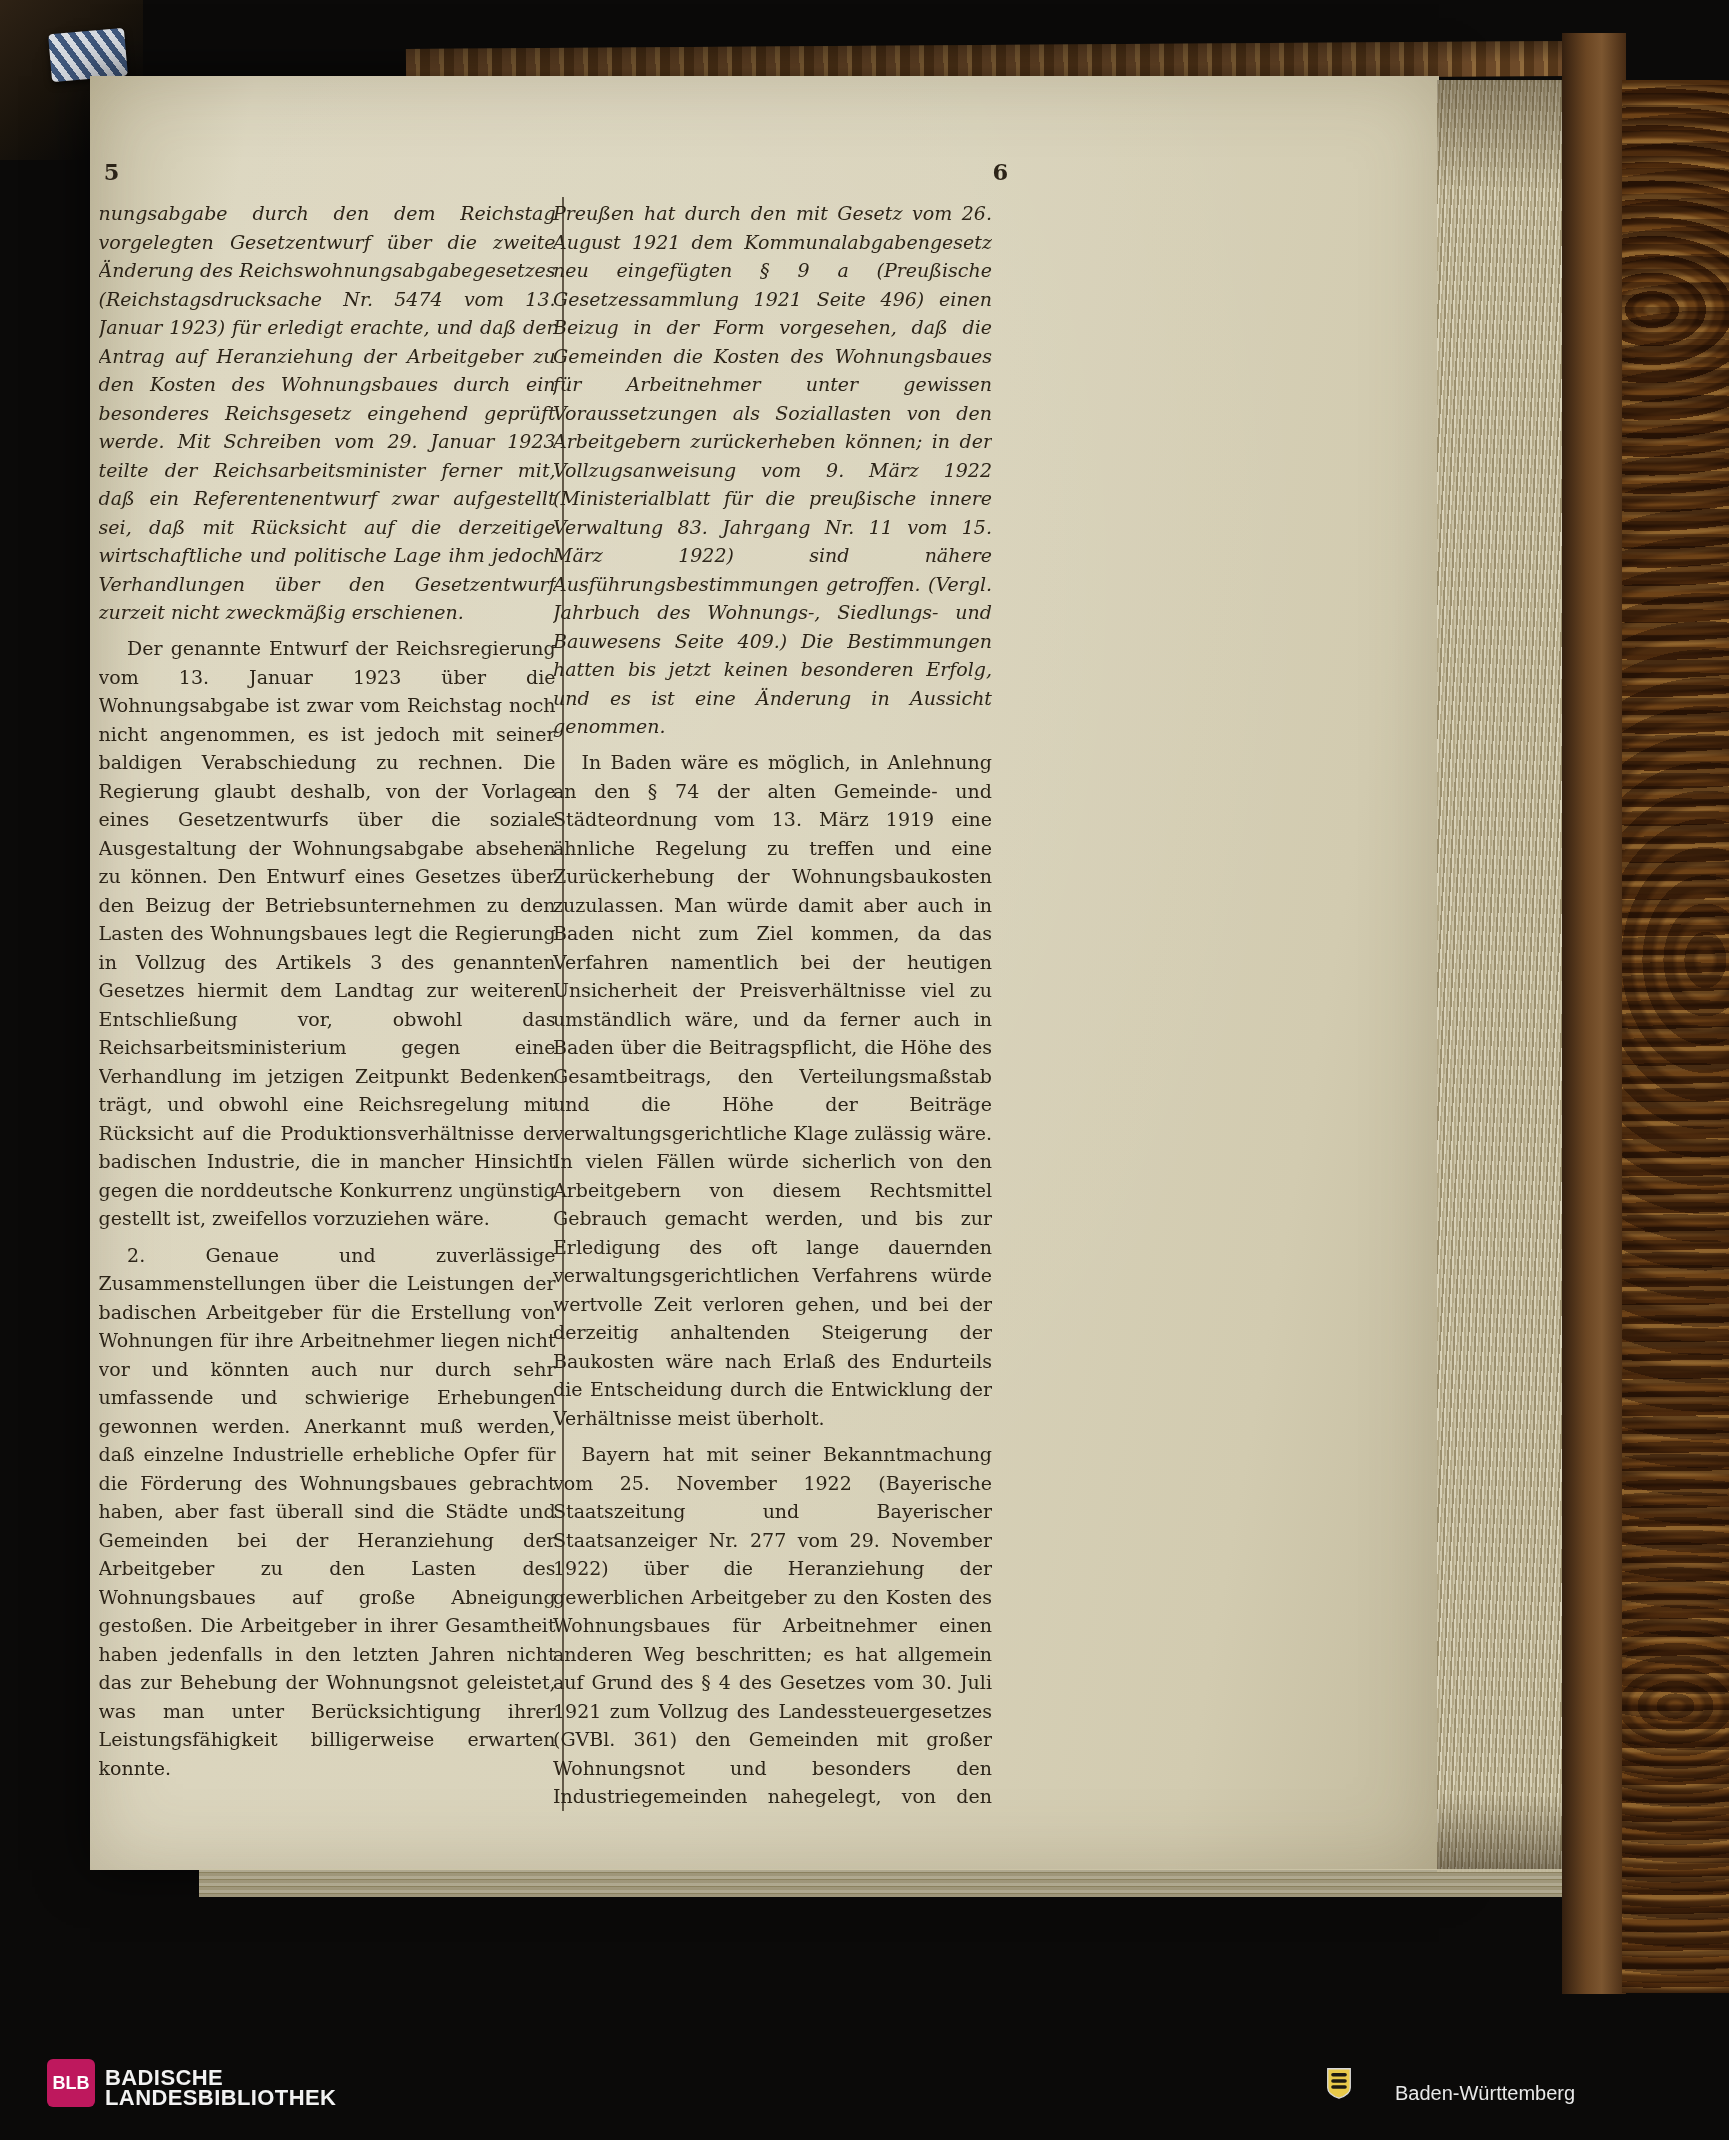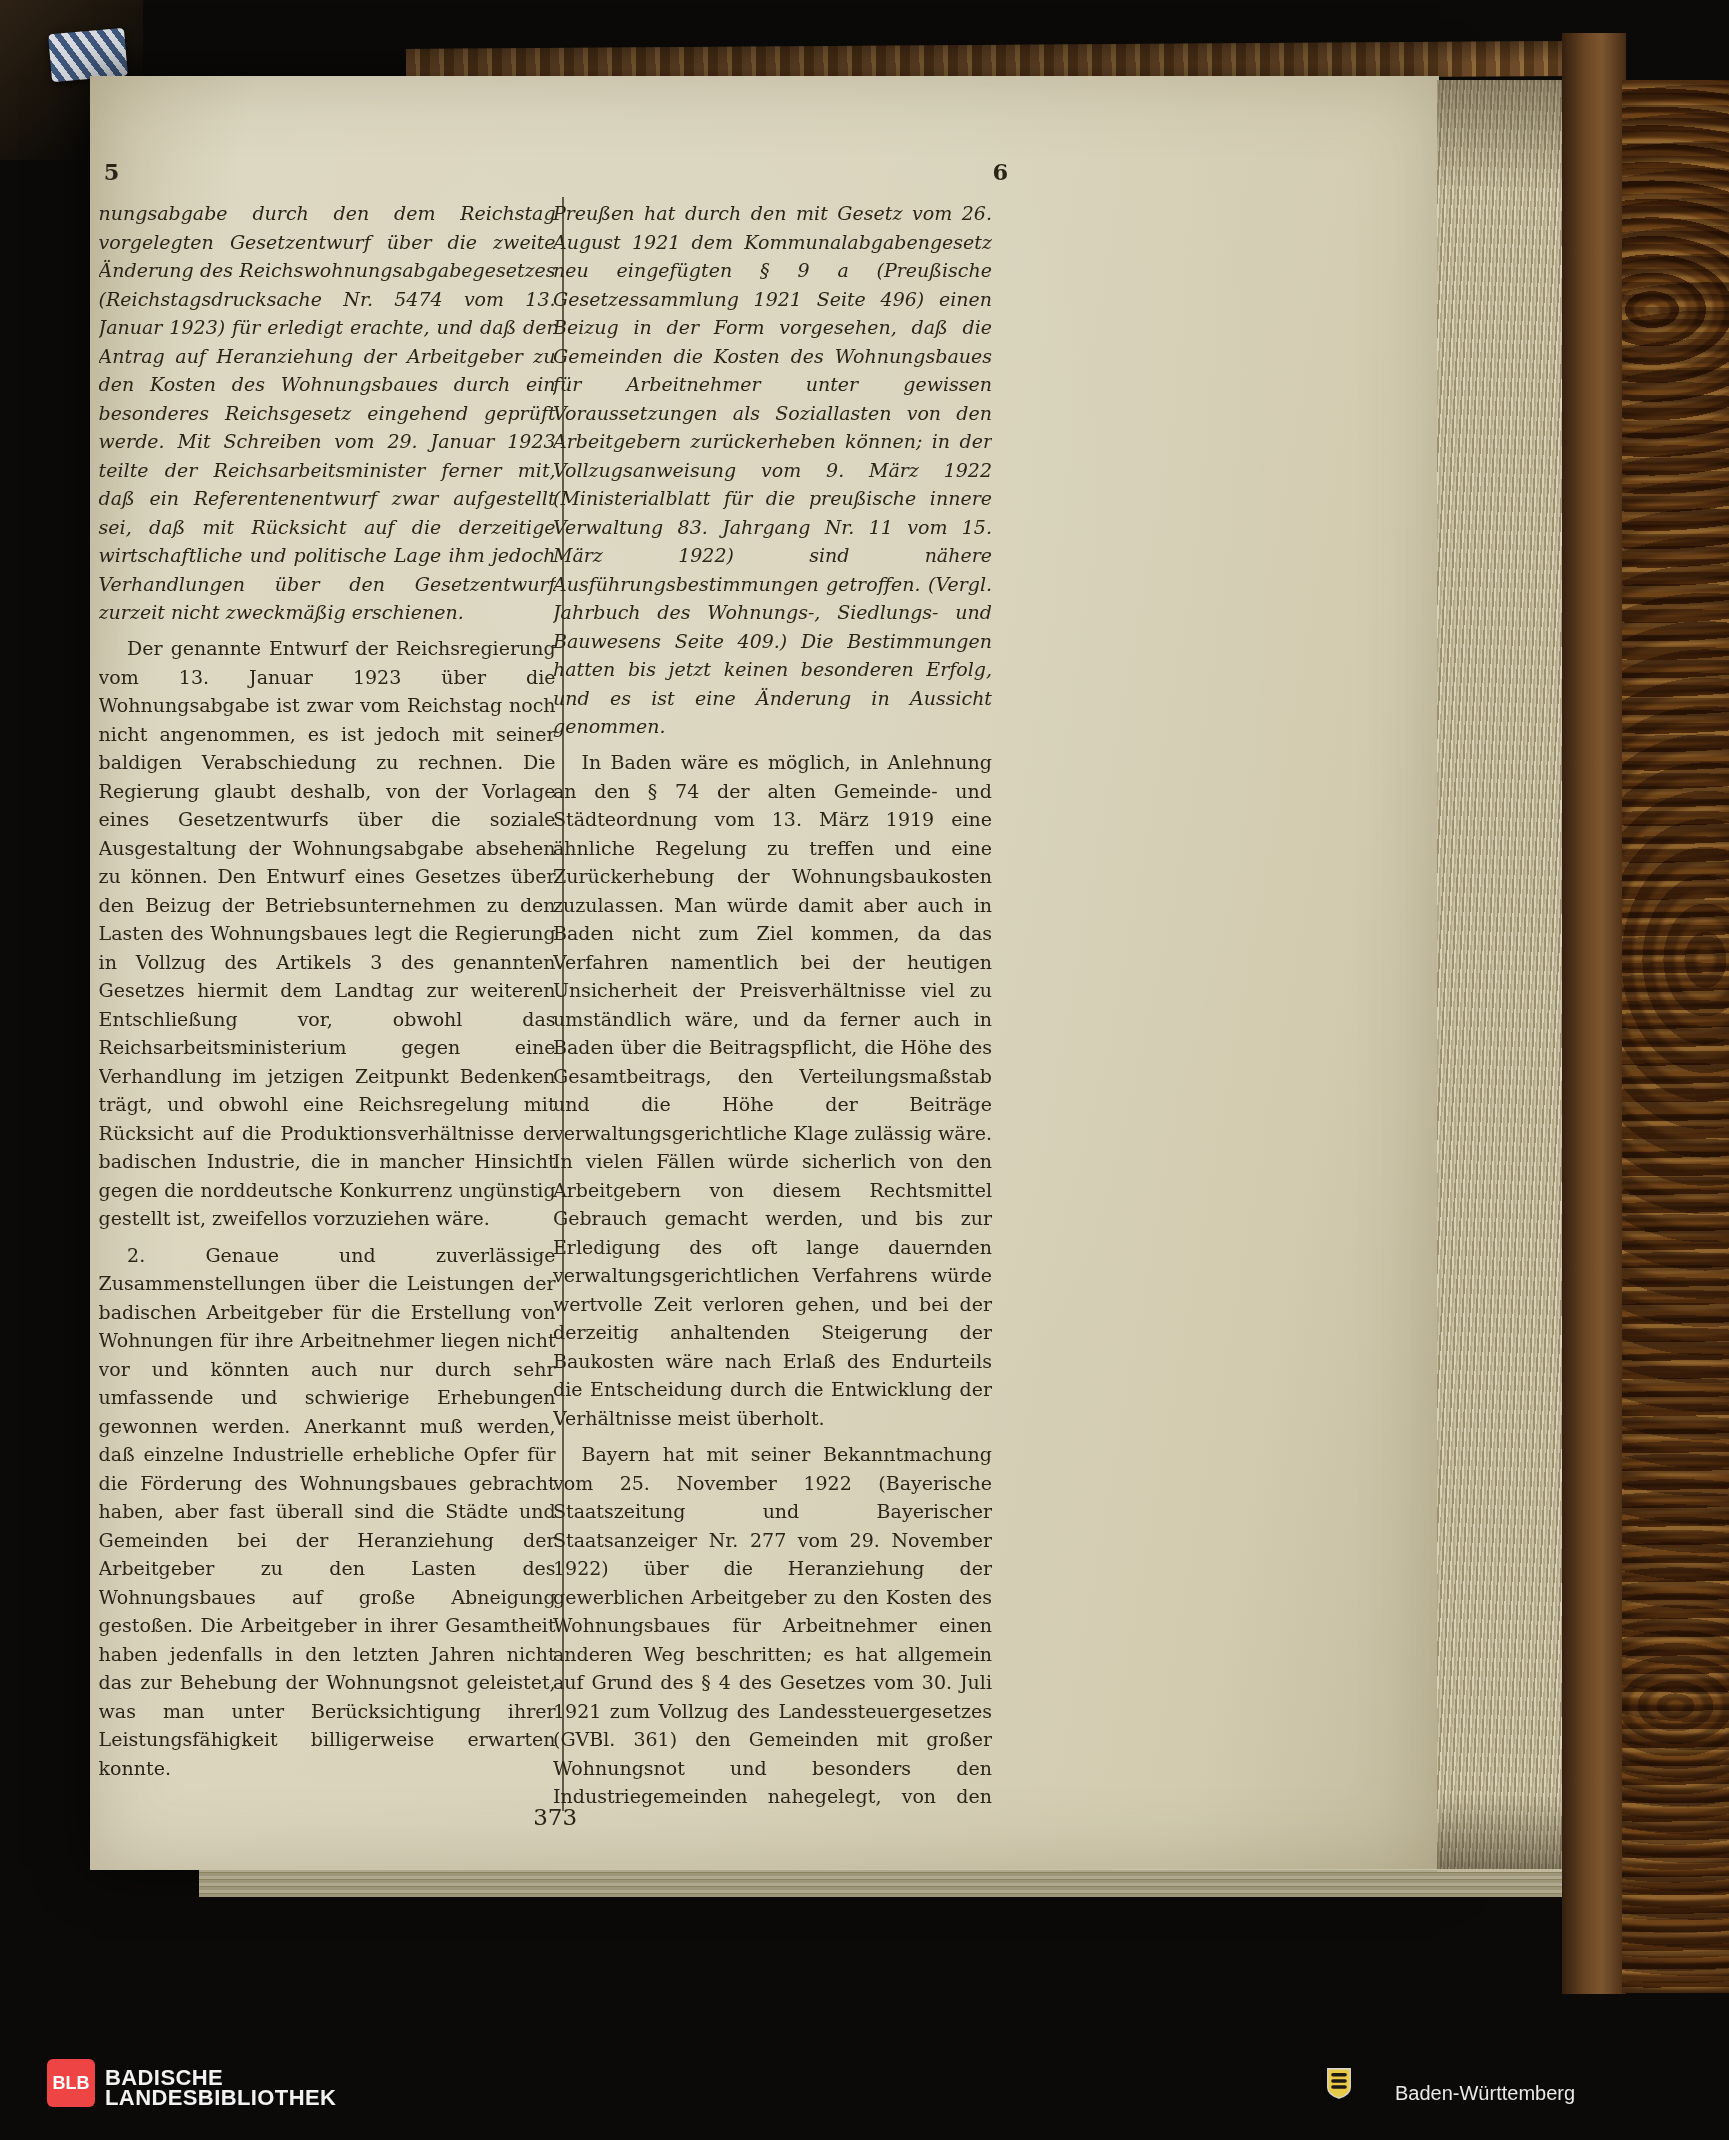--- a/index.html
+++ b/index.html
@@ -99,21 +99,21 @@
   .col p.continued { text-indent:0; padding-top:0;font-style:italic; }
 
   .folio {
     position:absolute; top:1728px; left:8.6px; width:913px;
     text-align:center; font-size:23px;
   }
 
   
   .blb-badge {
     position:absolute; left:47px; top:2059px; width:48px; height:48px;
-    background:#ef4444; border-radius:6px;
+    background:#be185d; border-radius:6px;
     color:#ffffff; font-family:"Liberation Sans", sans-serif;
     font-weight:bold; font-size:18px; text-align:center; line-height:48px;
   }
   .library-name {
     position:absolute; left:105px; top:2068px;
     color:#f2f2f2; font-family:"Liberation Sans", sans-serif;
     font-weight:bold; font-size:22px; line-height:20px; letter-spacing:0.4px;
   }
   .state-crest {
     position:absolute; left:1326px; top:2067px; width:26px; height:33px;
@@ -149,21 +149,20 @@
     </div>
 
     <div class="divider"></div>
 
     <div class="col col-right">
       <p class="continued">Preußen hat durch den mit Gesetz vom 26. August 1921 dem Kommunalabgabengesetz neu eingefügten § 9 a (Preußische Gesetzessammlung 1921 Seite 496) einen Beizug in der Form vorgesehen, daß die Gemeinden die Kosten des Wohnungsbaues für Arbeitnehmer unter gewissen Voraussetzungen als Soziallasten von den Arbeitgebern zurückerheben können; in der Vollzugsanweisung vom 9. März 1922 (Ministerialblatt für die preußische innere Verwaltung 83. Jahrgang Nr. 11 vom 15. März 1922) sind nähere Ausführungsbestimmungen getroffen. (Vergl. Jahrbuch des Wohnungs-, Siedlungs- und Bauwesens Seite 409.) Die Bestimmungen hatten bis jetzt keinen besonderen Erfolg, und es ist eine Änderung in Aussicht genommen.</p>
       <p>In Baden wäre es möglich, in Anlehnung an den § 74 der alten Gemeinde- und Städteordnung vom 13. März 1919 eine ähnliche Regelung zu treffen und eine Zurückerhebung der Wohnungsbaukosten zuzulassen. Man würde damit aber auch in Baden nicht zum Ziel kommen, da das Verfahren namentlich bei der heutigen Unsicherheit der Preisverhältnisse viel zu umständlich wäre, und da ferner auch in Baden über die Beitragspflicht, die Höhe des Gesamtbeitrags, den Verteilungsmaßstab und die Höhe der Beiträge verwaltungsgerichtliche Klage zulässig wäre. In vielen Fällen würde sicherlich von den Arbeitgebern von diesem Rechtsmittel Gebrauch gemacht werden, und bis zur Erledigung des oft lange dauernden verwaltungsgerichtlichen Verfahrens würde wertvolle Zeit verloren gehen, und bei der derzeitig anhaltenden Steigerung der Baukosten wäre nach Erlaß des Endurteils die Entscheidung durch die Entwicklung der Verhältnisse meist überholt.</p>
       <p>Bayern hat mit seiner Bekanntmachung vom 25. November 1922 (Bayerische Staatszeitung und Bayerischer Staatsanzeiger Nr. 277 vom 29. November 1922) über die Heranziehung der gewerblichen Arbeitgeber zu den Kosten des Wohnungsbaues für Arbeitnehmer einen anderen Weg beschritten; es hat allgemein auf Grund des § 4 des Gesetzes vom 30. Juli 1921 zum Vollzug des Landessteuergesetzes (GVBl. 361) den Gemeinden mit großer Wohnungsnot und besonders den Industriegemeinden nahegelegt, von den gewerblichen Betrieben eine nach der Gewerbesteuer berechnete Abgabe zur Herstellung von Wohnungen zu erheben. Abgabepflichtig sind hier alle gewerblichen Betriebe; gewisse gewerbliche Betriebe sind jedoch von</p>
     </div>
 
-    <div class="folio ink">373</div>
   </div>
 
   <div class="fore-edge"></div>
   <div class="bottom-pages"></div>
   <div class="spine"></div>
   <div class="marble"></div>
 
   <div class="blb-badge">BLB</div>
   <div class="library-name">
     <div>BADISCHE</div>

